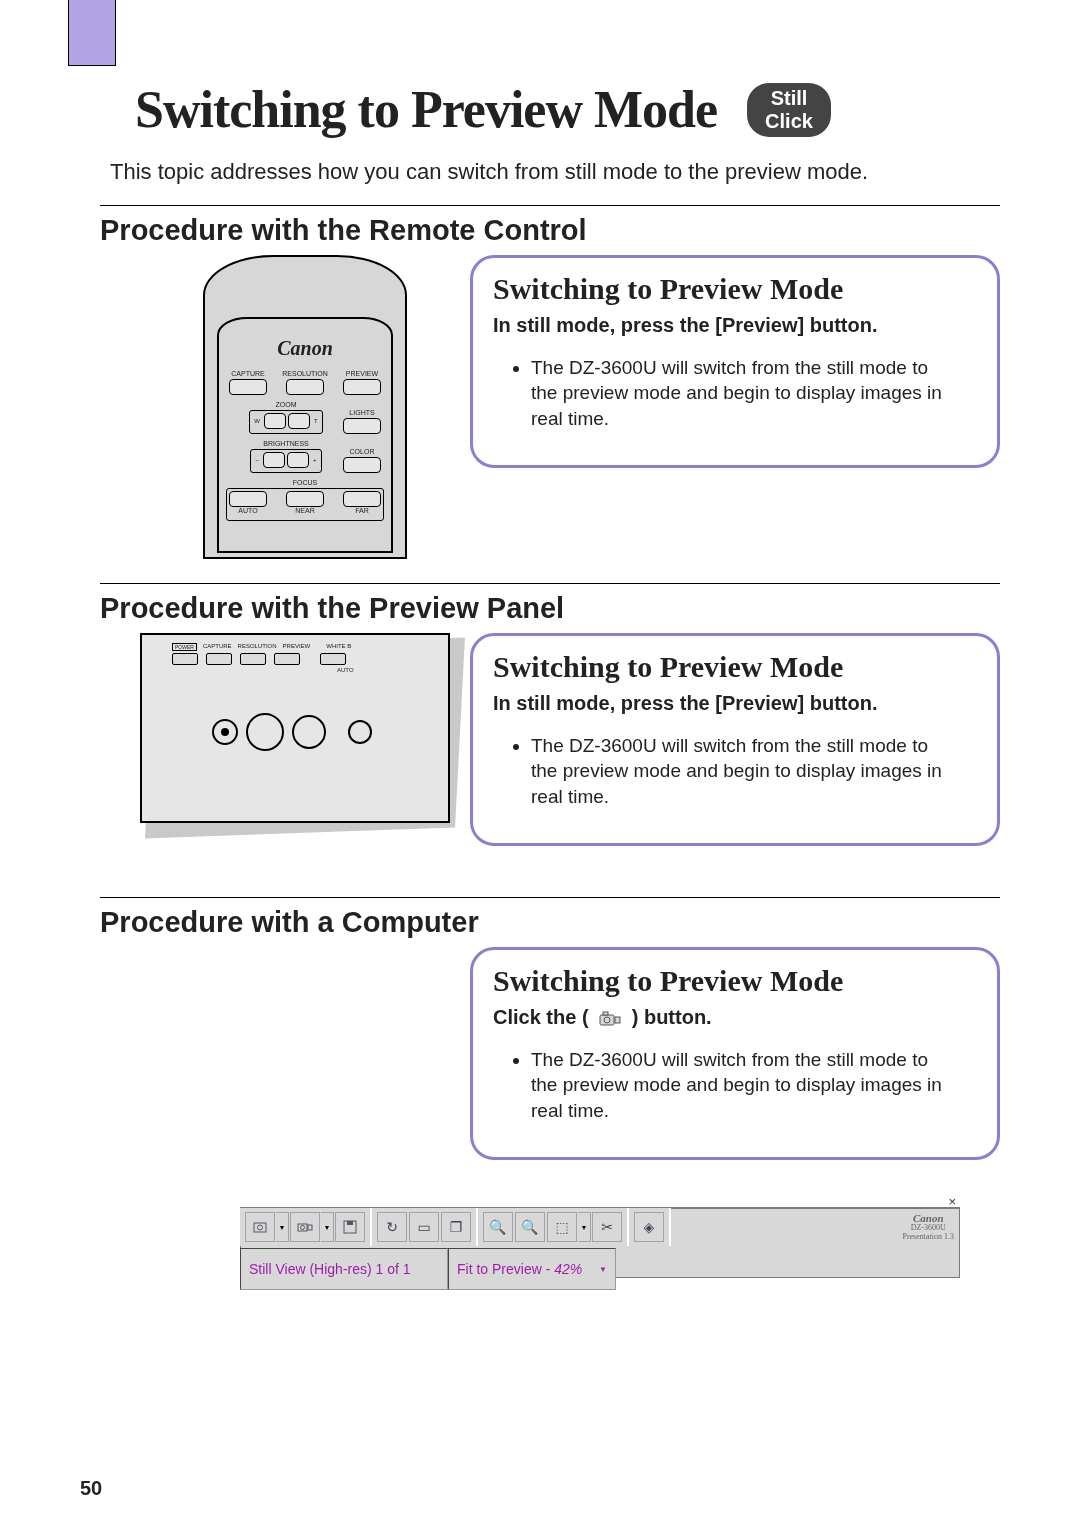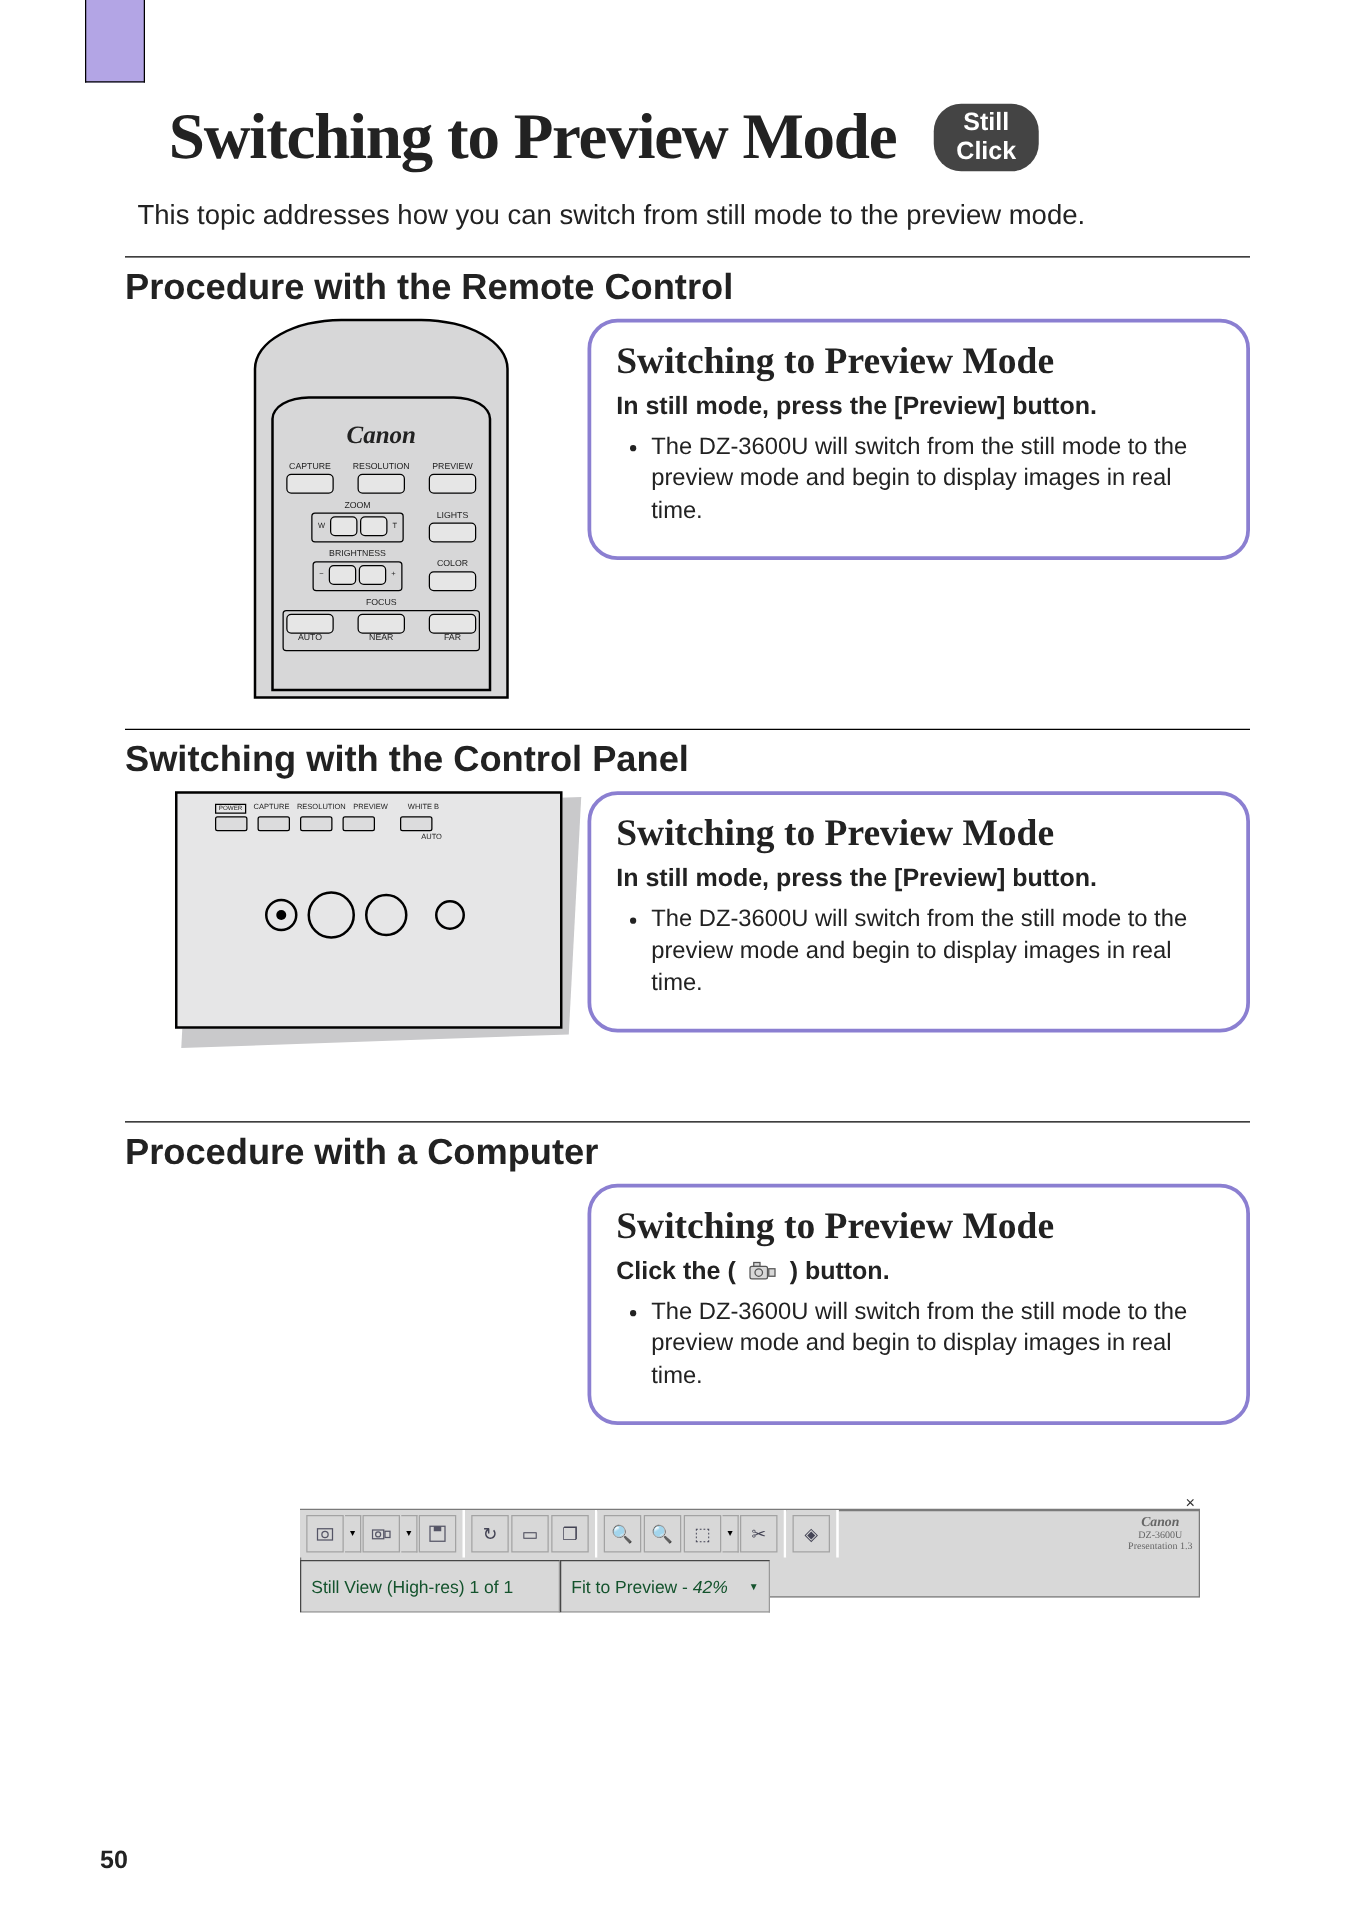--- a/index.html
+++ b/index.html
@@ -96,21 +96,21 @@
     margin-bottom: 6px;
     color: #222;
   }
   .callout-sub {
     font-weight: bold;
     font-size: 20px;
     line-height: 1.2;
     margin-bottom: 6px;
   }
   .callout ul {
-    margin: 8px;
+    margin: 18px;
     padding-left: 20px;
     font-size: 19px;
     line-height: 1.35;
   }
   .callout ul li {
     list-style: disc;
   }
   
   .leader {
     position: absolute;
@@ -279,21 +279,21 @@
     left:0; bottom:0;
     display:flex;
     height:30px;
     width:100%;
   }
   .stat-box {
     border:1px inset #9a9a9a;
     background:#d8d8d8;
     padding:20px 8px;
     font-size:14px;
-    color:#14532d;
+    color:#a21caf;
     display:flex; align-items:center;
     white-space:nowrap;
   }
   .tb-brand {
     position:absolute;
     right:6px; top:4px;
     text-align:center;
     font-size:8px;
     color:#666;
     font-family: Georgia, serif;
@@ -425,21 +425,21 @@
     <div class="callout">
       <div class="callout-title">Switching to Preview Mode</div>
       <div class="callout-sub">In still mode, press the [Preview] button.</div>
       <ul>
           <li>The DZ-3600U will switch from the still mode to the preview mode and begin to display images in real time.</li>
         </ul>
     </div>
   </div>
 
   <hr class="sep" style="margin-top:28px">
-  <div class="subhead">Switching with the Control Panel</div>
+  <div class="subhead">Procedure with the Preview Panel</div>
 
   <div class="section" style="min-height:250px; position:relative;">
     <div class="diagram">
       <div class="ctrlpanel-wrap">
         <div class="cp-shadow"></div>
         <div class="cp-body">
           <div class="cp-btn-row" style="gap:6px">
             <div style="border:1px solid #000;padding:0 2px;font-size:5px">POWER</div>
             <div class="bl" style="font-size:6px">CAPTURE</div>
             <div class="bl" style="font-size:6px">RESOLUTION</div>

